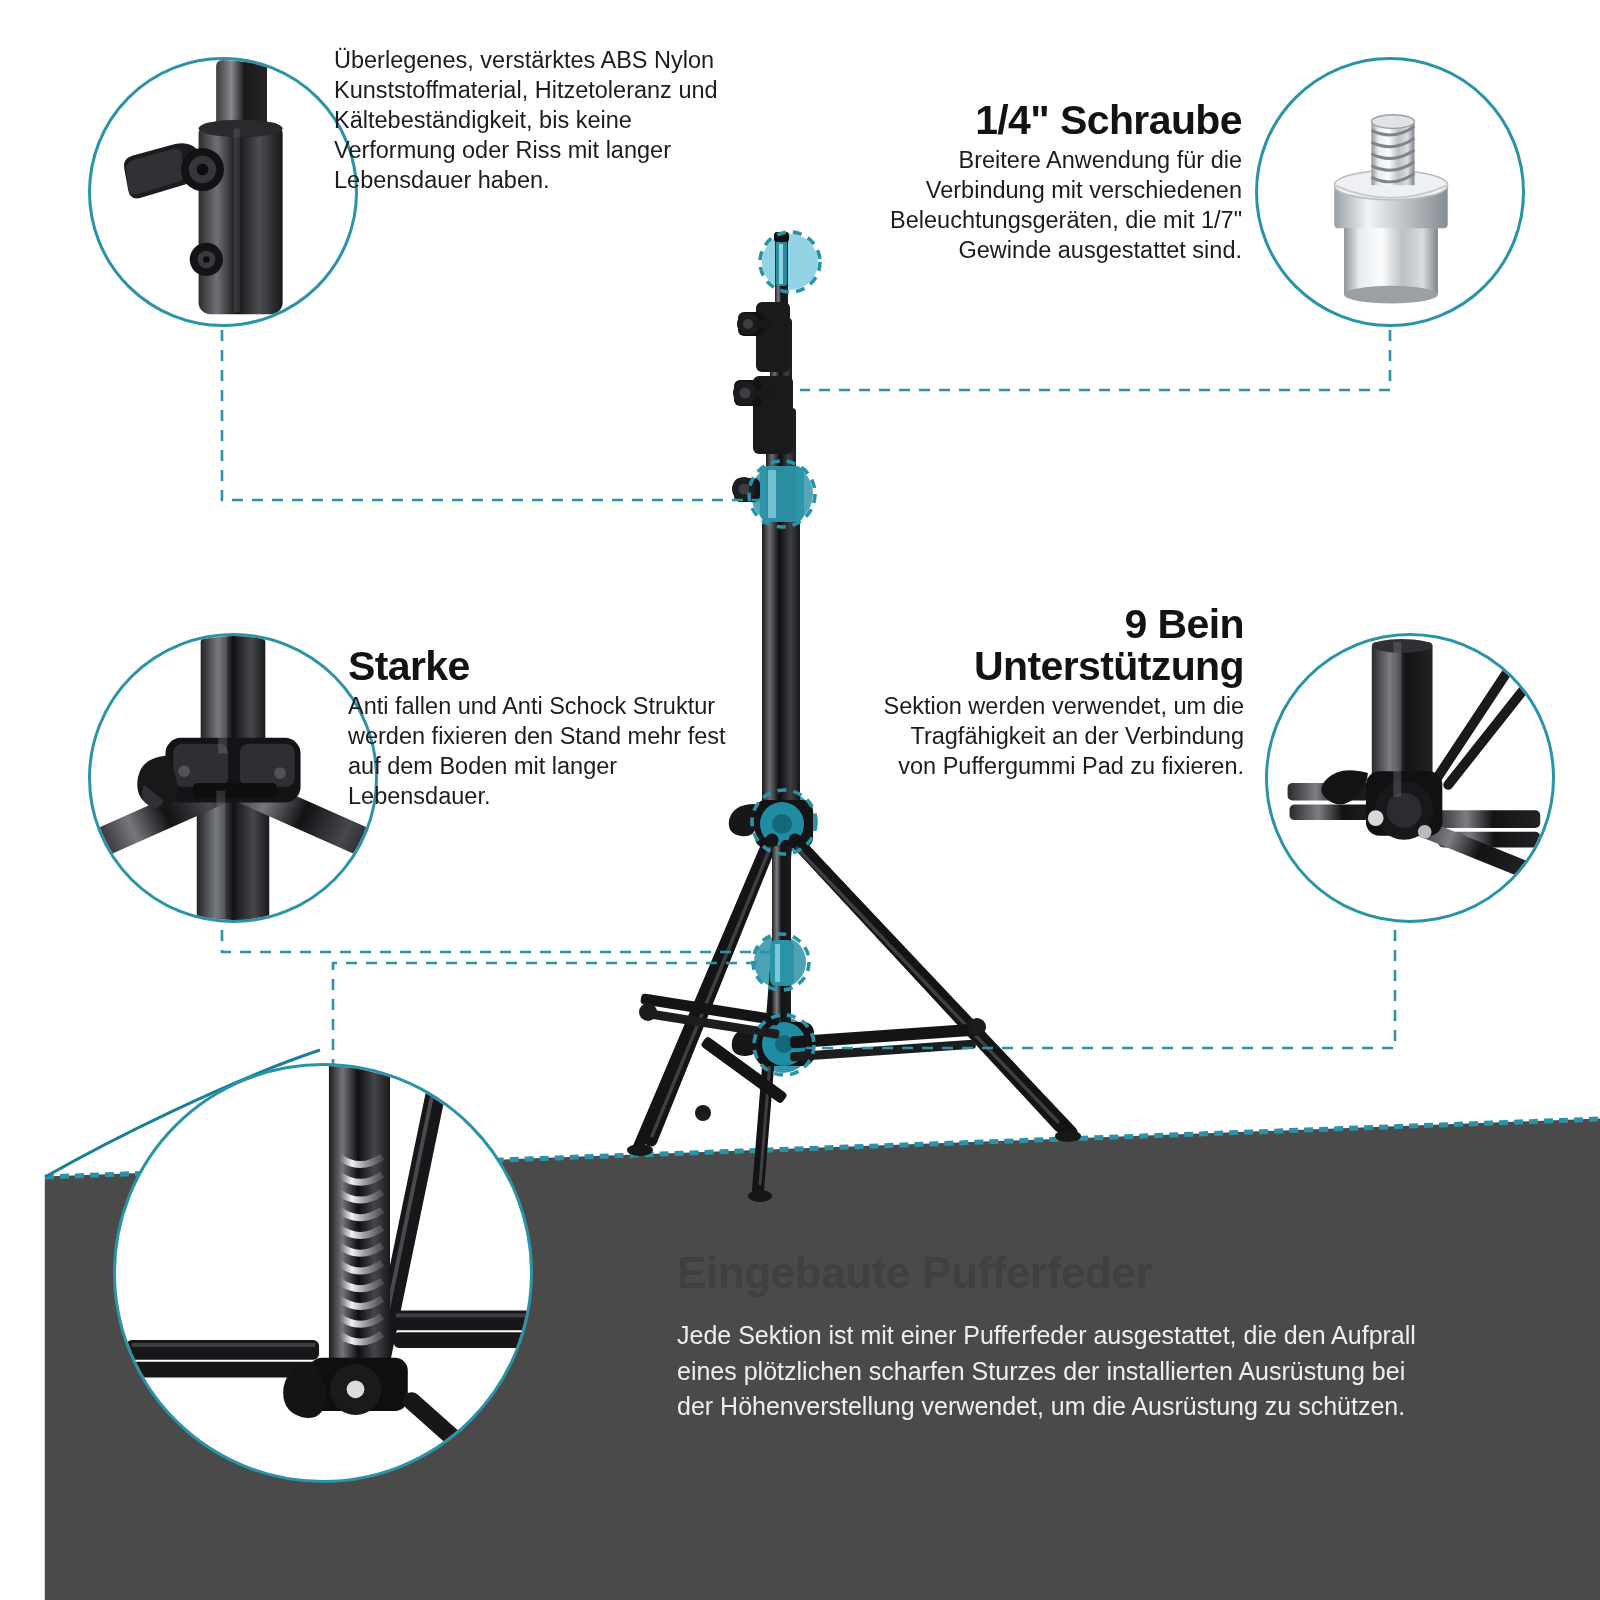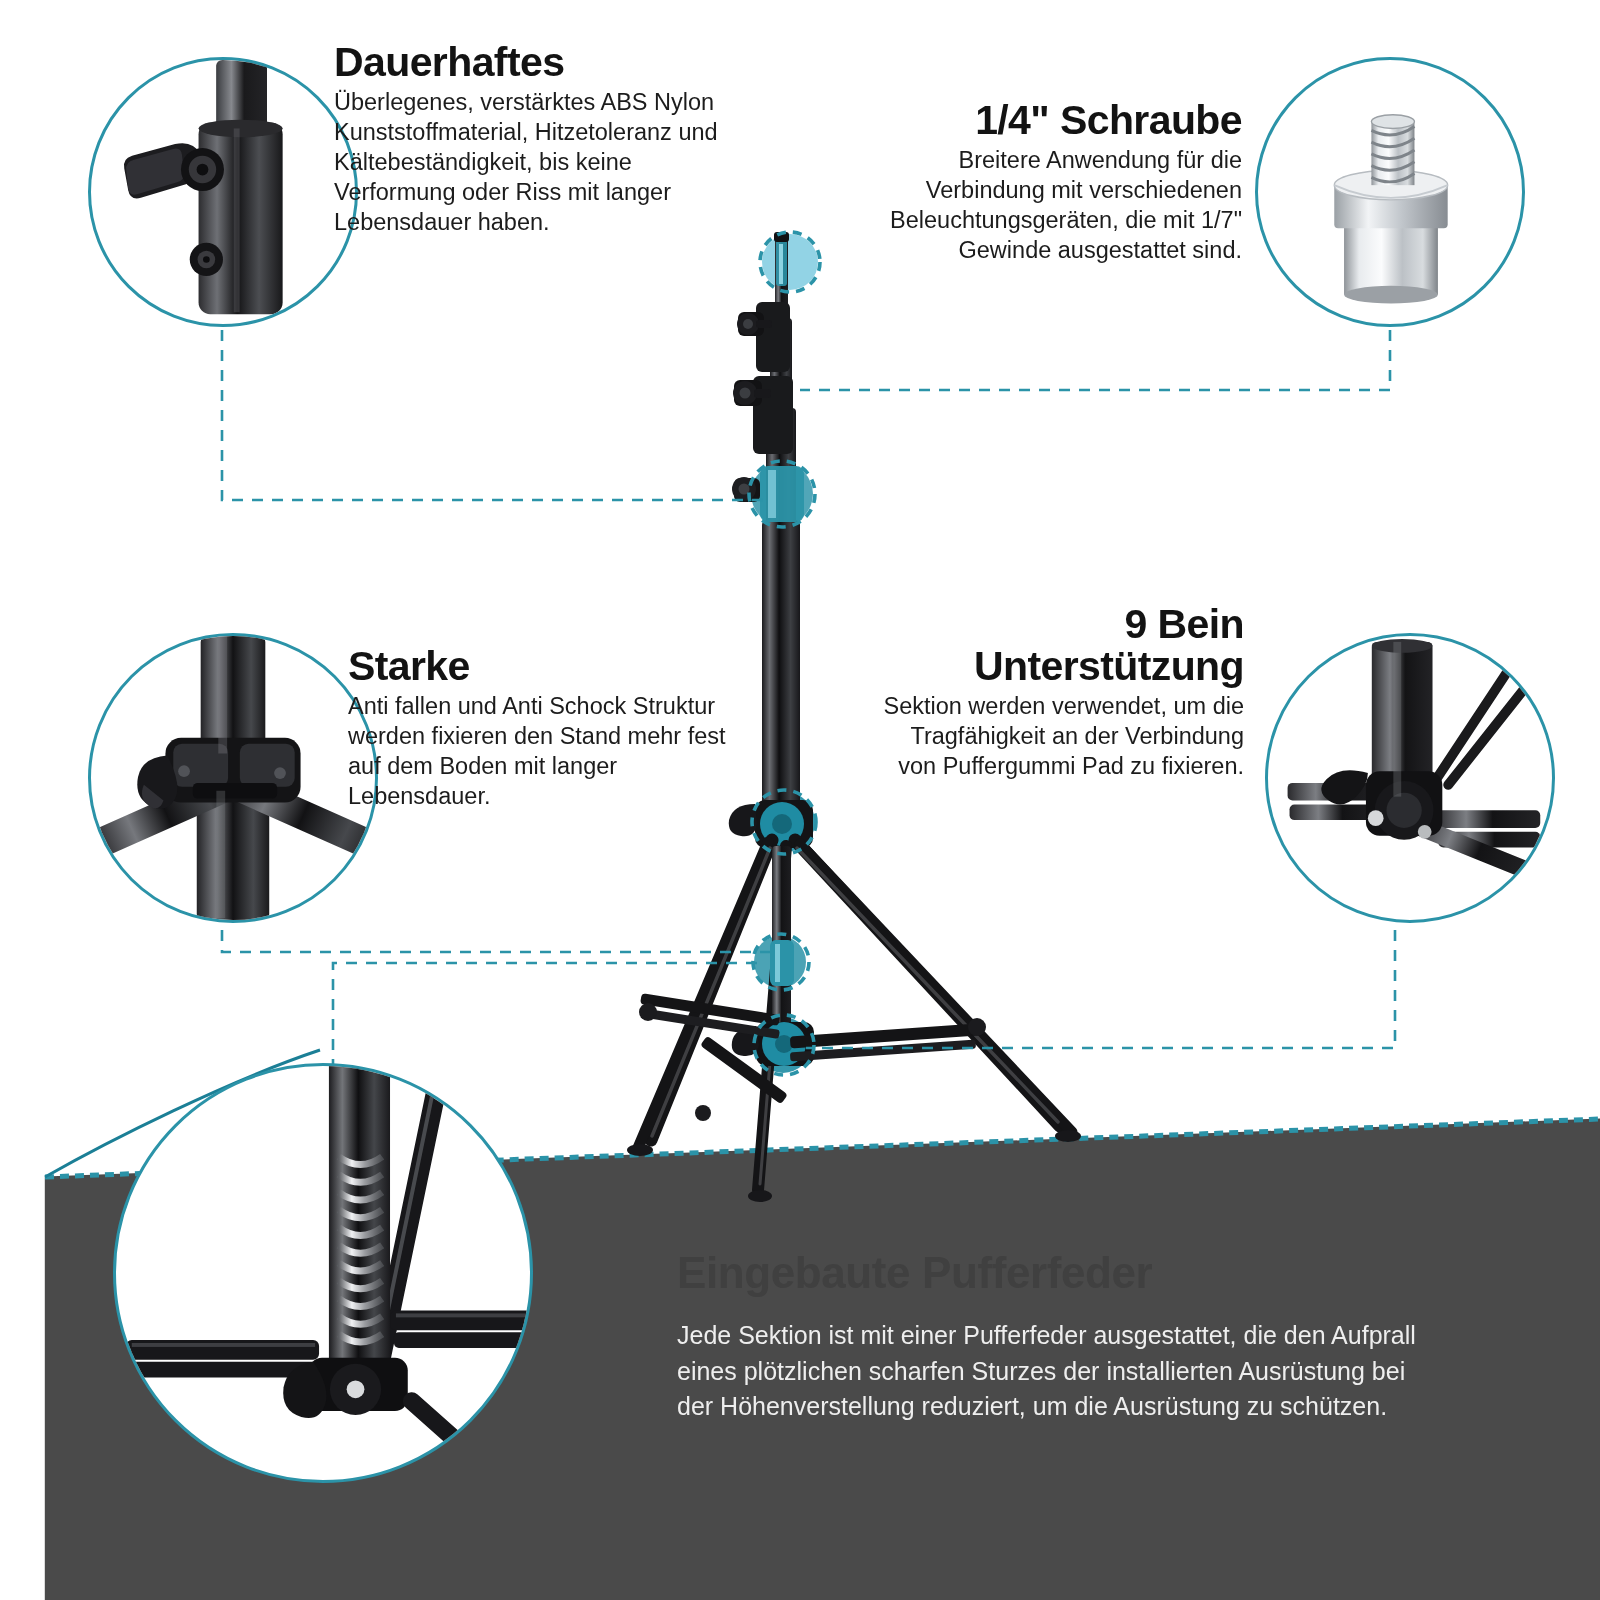--- a/index.html
+++ b/index.html
@@ -427,21 +427,20 @@
     <g fill="none" stroke="#2b93a8" stroke-width="3.6" stroke-dasharray="9 7">
       <circle cx="790" cy="262" r="30"></circle>
       <circle cx="782" cy="494" r="33"></circle>
       <circle cx="784" cy="822" r="32"></circle>
       <circle cx="781" cy="962" r="28"></circle>
       <circle cx="784" cy="1045" r="30"></circle>
     </g>
   </svg>
 
   <div class="txt left-al" style="left:334px; top:42px; width:420px;">
-    <h2>Dauerhaftes</h2>
     <p>Überlegenes, verstärktes ABS Nylon Kunststoffmaterial, Hitzetoleranz und Kältebeständigkeit, bis keine Verformung oder Riss mit langer Lebensdauer haben.</p>
   </div>
 
   <div class="txt right-al" style="left:870px; top:100px; width:372px;">
     <h2>1/4" Schraube</h2>
     <p>Breitere Anwendung für die Verbindung mit verschiedenen Beleuchtungsgeräten, die mit 1/7" Gewinde ausgestattet sind.</p>
   </div>
 
   <div class="txt left-al" style="left:348px; top:598px; width:412px;margin-top:48px;">
     <h2>Starke</h2>
@@ -449,16 +448,16 @@
   </div>
 
   <div class="txt right-al" style="left:880px; top:604px; width:364px;">
     <h2>9 Bein</h2>
     <h2>Unterstützung</h2>
     <p>Sektion werden verwendet, um die Tragfähigkeit an der Verbindung von Puffergummi Pad zu fixieren.</p>
   </div>
 
   <div class="txt txt-dark left-al" style="left:677px; top:1250px; width:765px; z-index:7;">
     <h2>Eingebaute Pufferfeder</h2>
-    <p>Jede Sektion ist mit einer Pufferfeder ausgestattet, die den Aufprall eines plötzlichen scharfen Sturzes der installierten Ausrüstung bei der Höhenverstellung reduziert, um die Ausrüstung zu schützen.</p>
+    <p>Jede Sektion ist mit einer Pufferfeder ausgestattet, die den Aufprall eines plötzlichen scharfen Sturzes der installierten Ausrüstung bei der Höhenverstellung verwendet, um die Ausrüstung zu schützen.</p>
   </div>
 
 </div>
 
 </body></html>

